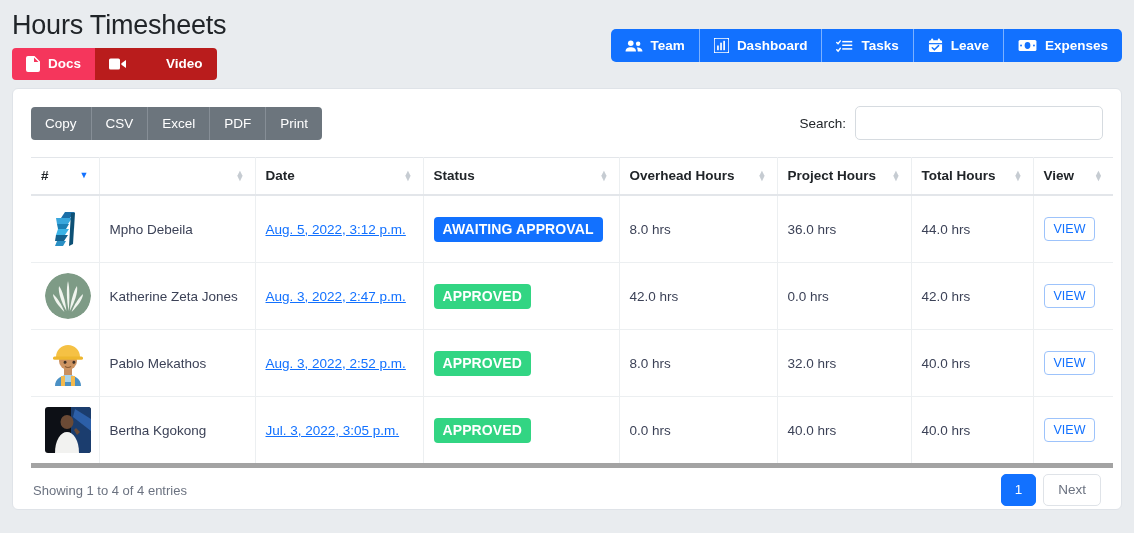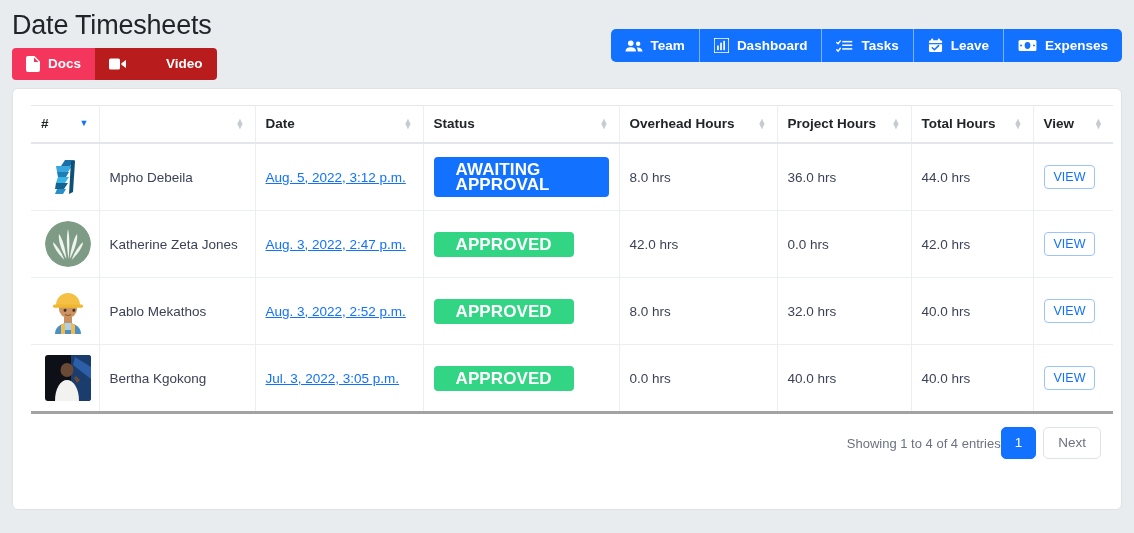--- a/index.html
+++ b/index.html
@@ -159,44 +159,44 @@
   table.ts-table td {
     font-size: 13.5px;
     color: #3c4257;
     padding: 10px;
     border-bottom: 1px solid #eceff1;
     border-right: 1px solid #eceff1;
     vertical-align: middle;
     height: 64px;
   }
   table.ts-table td:last-child { border-right: 0; }
-  table.ts-table tr:last-child td { border-bottom: 3px solid #a3a3a3; margin-top: 48px; }
+  table.ts-table tr:last-child td { border-bottom: 5px solid #a3a3a3; margin-top: 48px; }
 
   .col-num   { width: 68px; }
   .col-name  { width: 156px; }
   .col-date  { width: 168px; }
   .col-status{ width: 196px; }
   .col-oh    { width: 158px; }
   .col-ph    { width: 134px; }
   .col-th    { width: 122px; }
   .col-view  { width: 80px; }
 
   .date-link {
     color: #1271ff;
     text-decoration: underline;
     font-size: 13.5px;
     cursor: pointer;
   }
 
   .badge {
     display: inline-block;
-    padding: 5px 22px;
+    padding: 5px 9px;
     border-radius: 4px;
     color: #fff;
-    font-size: 17px;
+    font-size: 14px;
     font-weight: bold;
     line-height: 15px;
     letter-spacing: 0.1px;
   }
   .badge-pending  { background: #1271ff; }
   .badge-approved { background: #32d583; }
 
   .view-btn {
     display: inline-block;
     border: 1px solid #9dc3fb;
@@ -213,22 +213,22 @@
   
   .avatar-cell { padding-left: 14px !important; }
   .avatar { width: 46px; height: 46px; display: block; }
   .avatar-circle { border-radius: 50%; overflow: hidden; }
   .avatar-square { border-radius: 3px; overflow: hidden; }
 
   
   .card-footer {
     display: flex;
     align-items: center;
-    justify-content: flex-end;
-    margin-top: 13px;
+    justify-content: space-between;
+    margin-top: 6px;
     padding: 0 2px;
   }
   .entries-info { font-size: 13px; color: #6b7280; }
   .pager { display: flex; gap: 7px; }
   .pager-btn {
     border: 1px solid #dfe3e8;
     background: #fff;
     color: #9aa1a9;
     border-radius: 5px;
     padding: 7px 14px;
@@ -242,21 +242,21 @@
     background: #1271ff;
     border-color: #1271ff;
     color: #fff;
     padding: 7px 13px;
   }
 </style>
 </head>
 <body>
 
 <div class="page-header">
-  <h1 class="page-title">Date Timesheets</h1>
+  <h1 class="page-title">Hours Timesheets</h1>
 
   <div class="btn-group-left">
     <button class="btn-doc">
       <span class="nav-icon">
         <svg width="14" height="16" viewBox="0 0 14 16">
             <path fill="#fff" d="M8.5 0H2a2 2 0 0 0-2 2v12a2 2 0 0 0 2 2h10a2 2 0 0 0 2-2V5.5L8.5 0zM8 6V1.5L12.5 6H8z"></path>
           </svg>
       </span>
       <span>Docs</span>
     </button>
@@ -327,20 +327,33 @@
             <circle cx="16.8" cy="6.5" r="1" fill="#1271ff"></circle>
           </svg>
       </span>
       <span>Expenses</span>
     </div>
   </div>
 </div>
 
 <div class="card">
 
+  <div class="card-toolbar">
+    <div class="export-group">
+      <button class="export-btn">Copy</button>
+      <button class="export-btn">CSV</button>
+      <button class="export-btn">Excel</button>
+      <button class="export-btn">PDF</button>
+      <button class="export-btn">Print</button>
+    </div>
+    <div class="search-wrap">
+      <span class="search-label">Search:</span>
+      <input class="search-input" type="text" value="" style="">
+    </div>
+  </div>
 
   <table class="ts-table">
     <colgroup>
       <col class="col-num">
         <col class="col-name">
         <col class="col-date">
         <col class="col-status">
       <col class="col-oh">
         <col class="col-ph">
         <col class="col-th">

